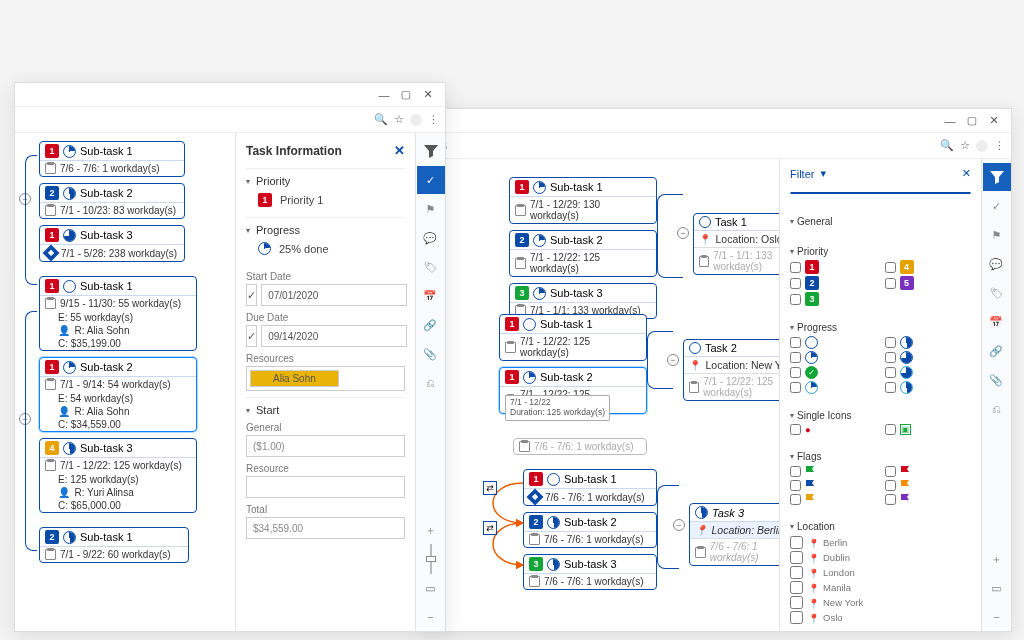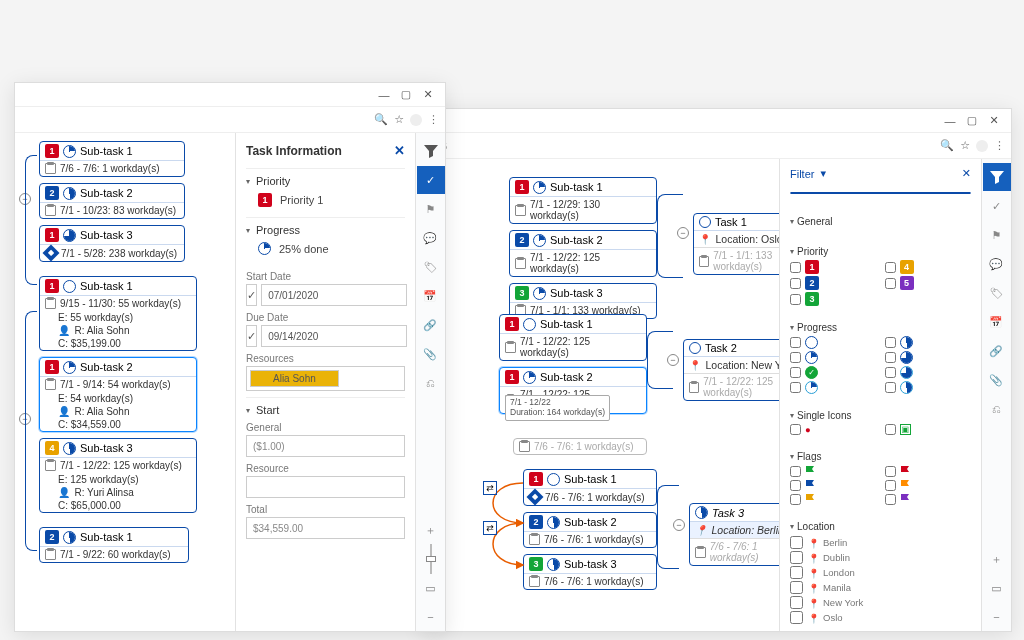--- a/index.html
+++ b/index.html
@@ -192,21 +192,21 @@
               <span class="pbox p1">1</span>
               <span class="prog q25"></span>
               <span>Sub-task 2</span>
             </div>
           <div class="nsub">
               <span class="cal"></span>
               <span>7/1 - 12/22: 125 workday(s)</span>
             </div>
         </div>
         <div class="tooltip" style="top:74px; left:6px;margin-top:7px;">
-          <span>7/1 - 12/22</span><br><span>Duration: 164 workday(s)</span>
+          <span>7/1 - 12/22</span><br><span>Duration: 125 workday(s)</span>
         </div>
         <div class="node gray" style="width:134px;margin-top:24px;margin-left:14px;">
           <div class="nsub gray" style="border:none;">
               <span class="cal"></span>
               <span>7/6 - 7/6: 1 workday(s)</span>
             </div>
         </div>
       </div>
       <div class="conn" style="top:172px; left:224px; width:26px; height:58px;"></div>
       <div class="tog" style="top:195px; left:244px;">−</div>

